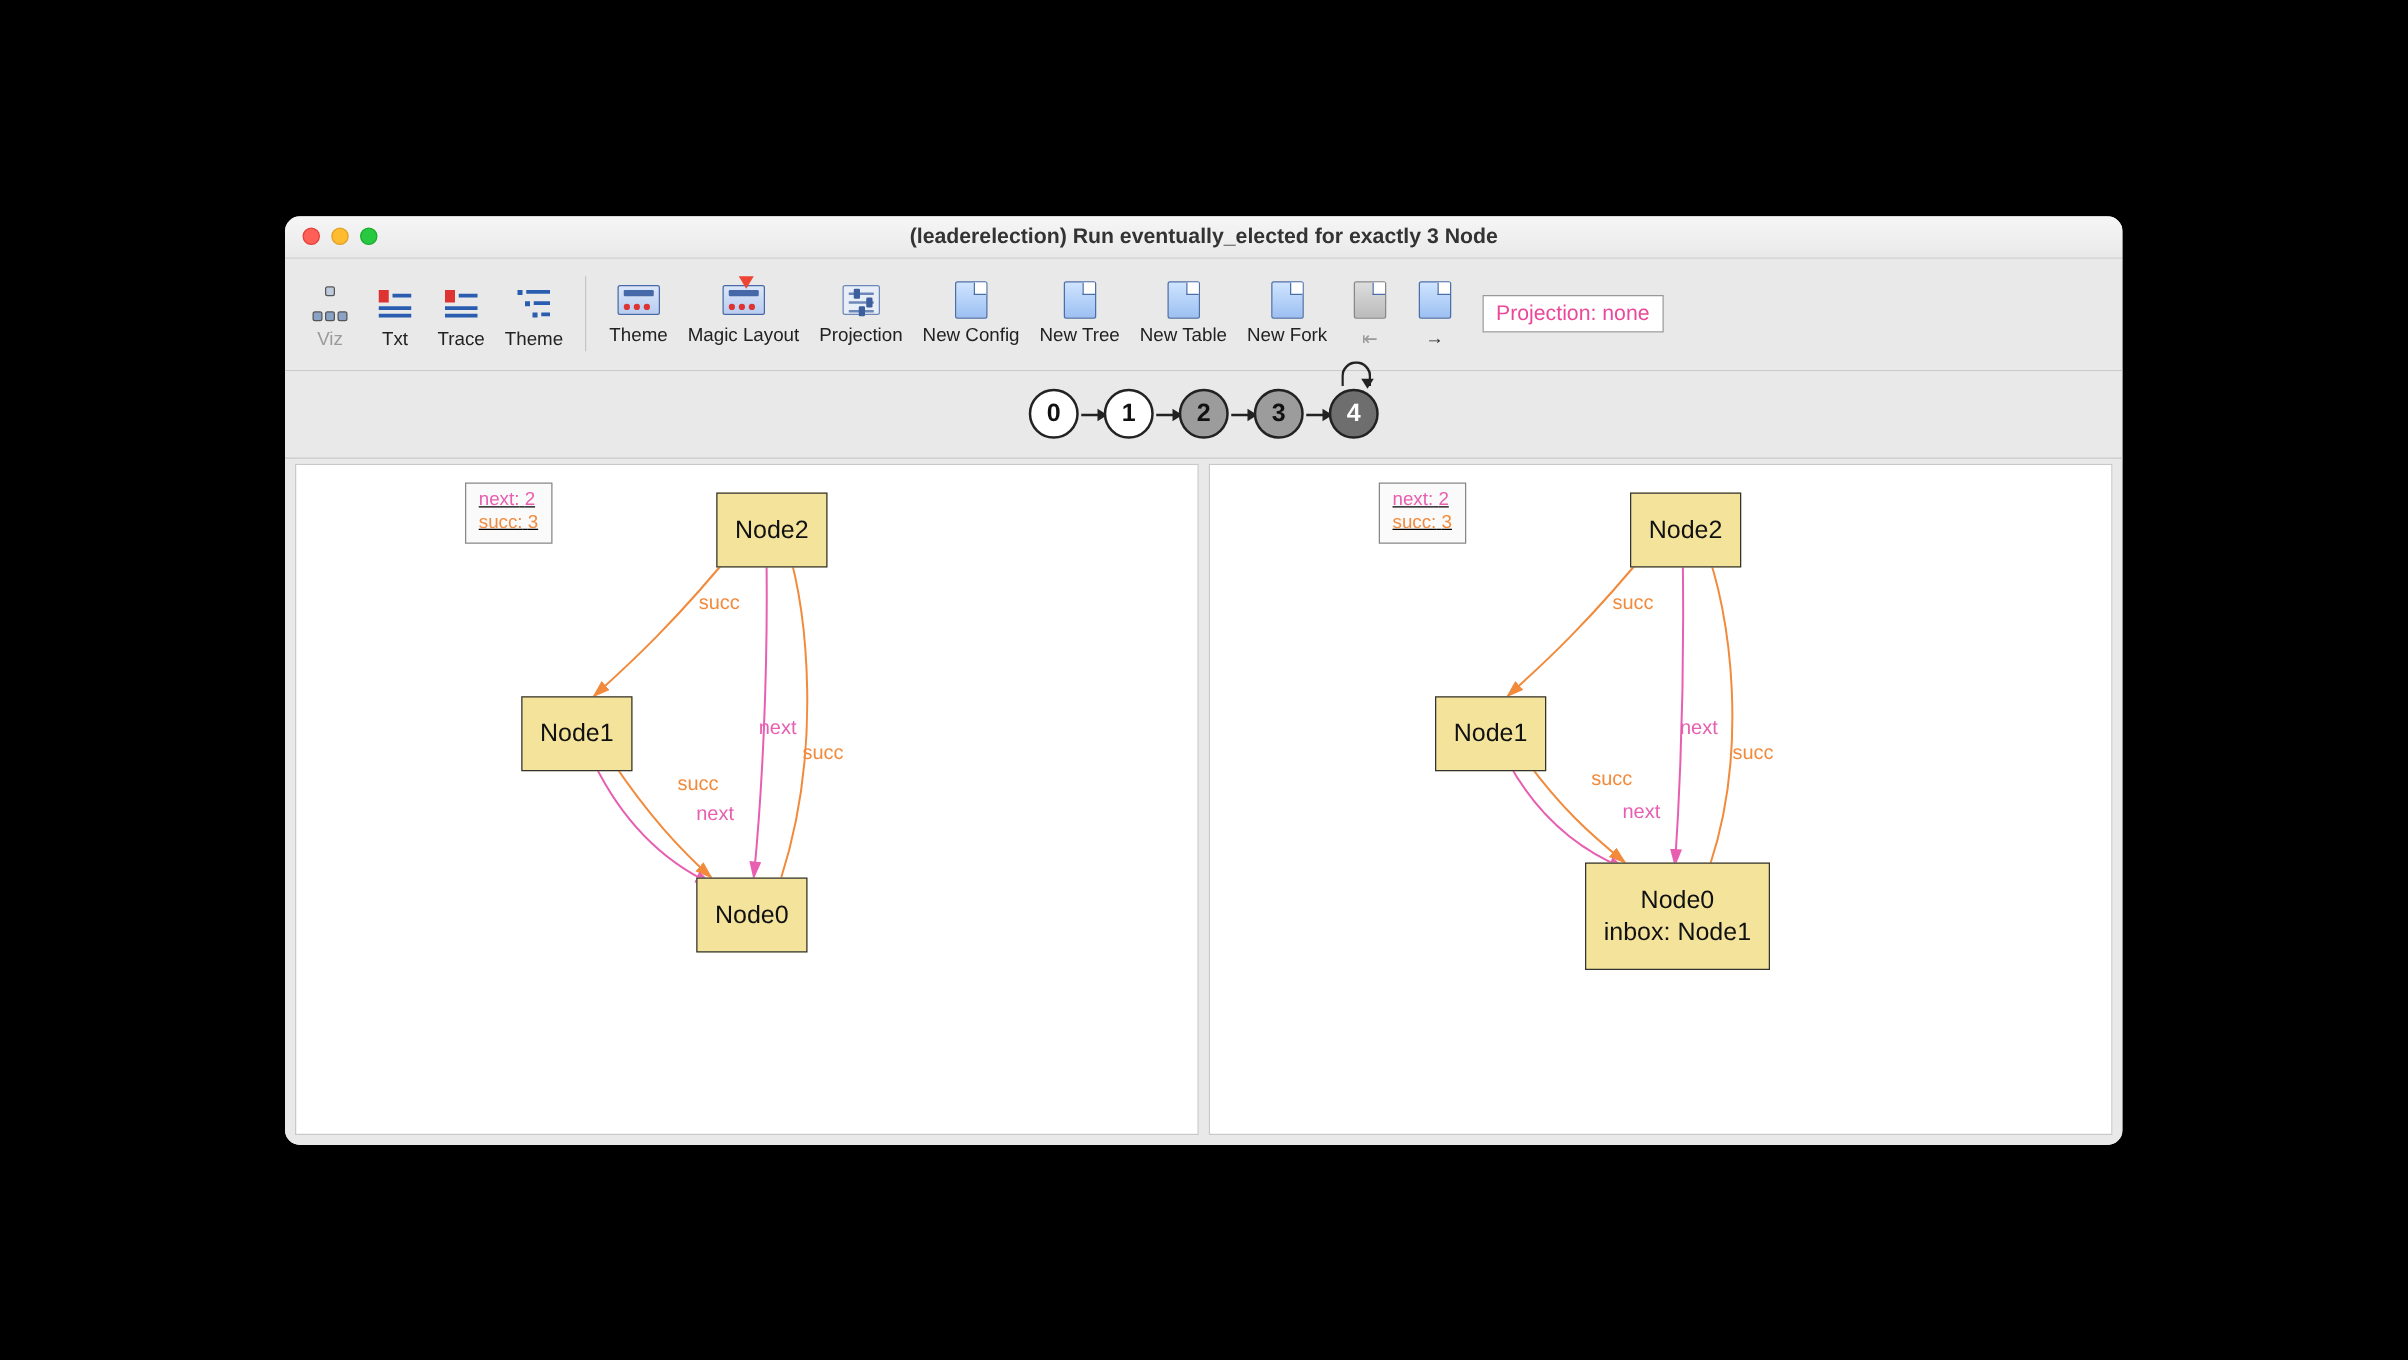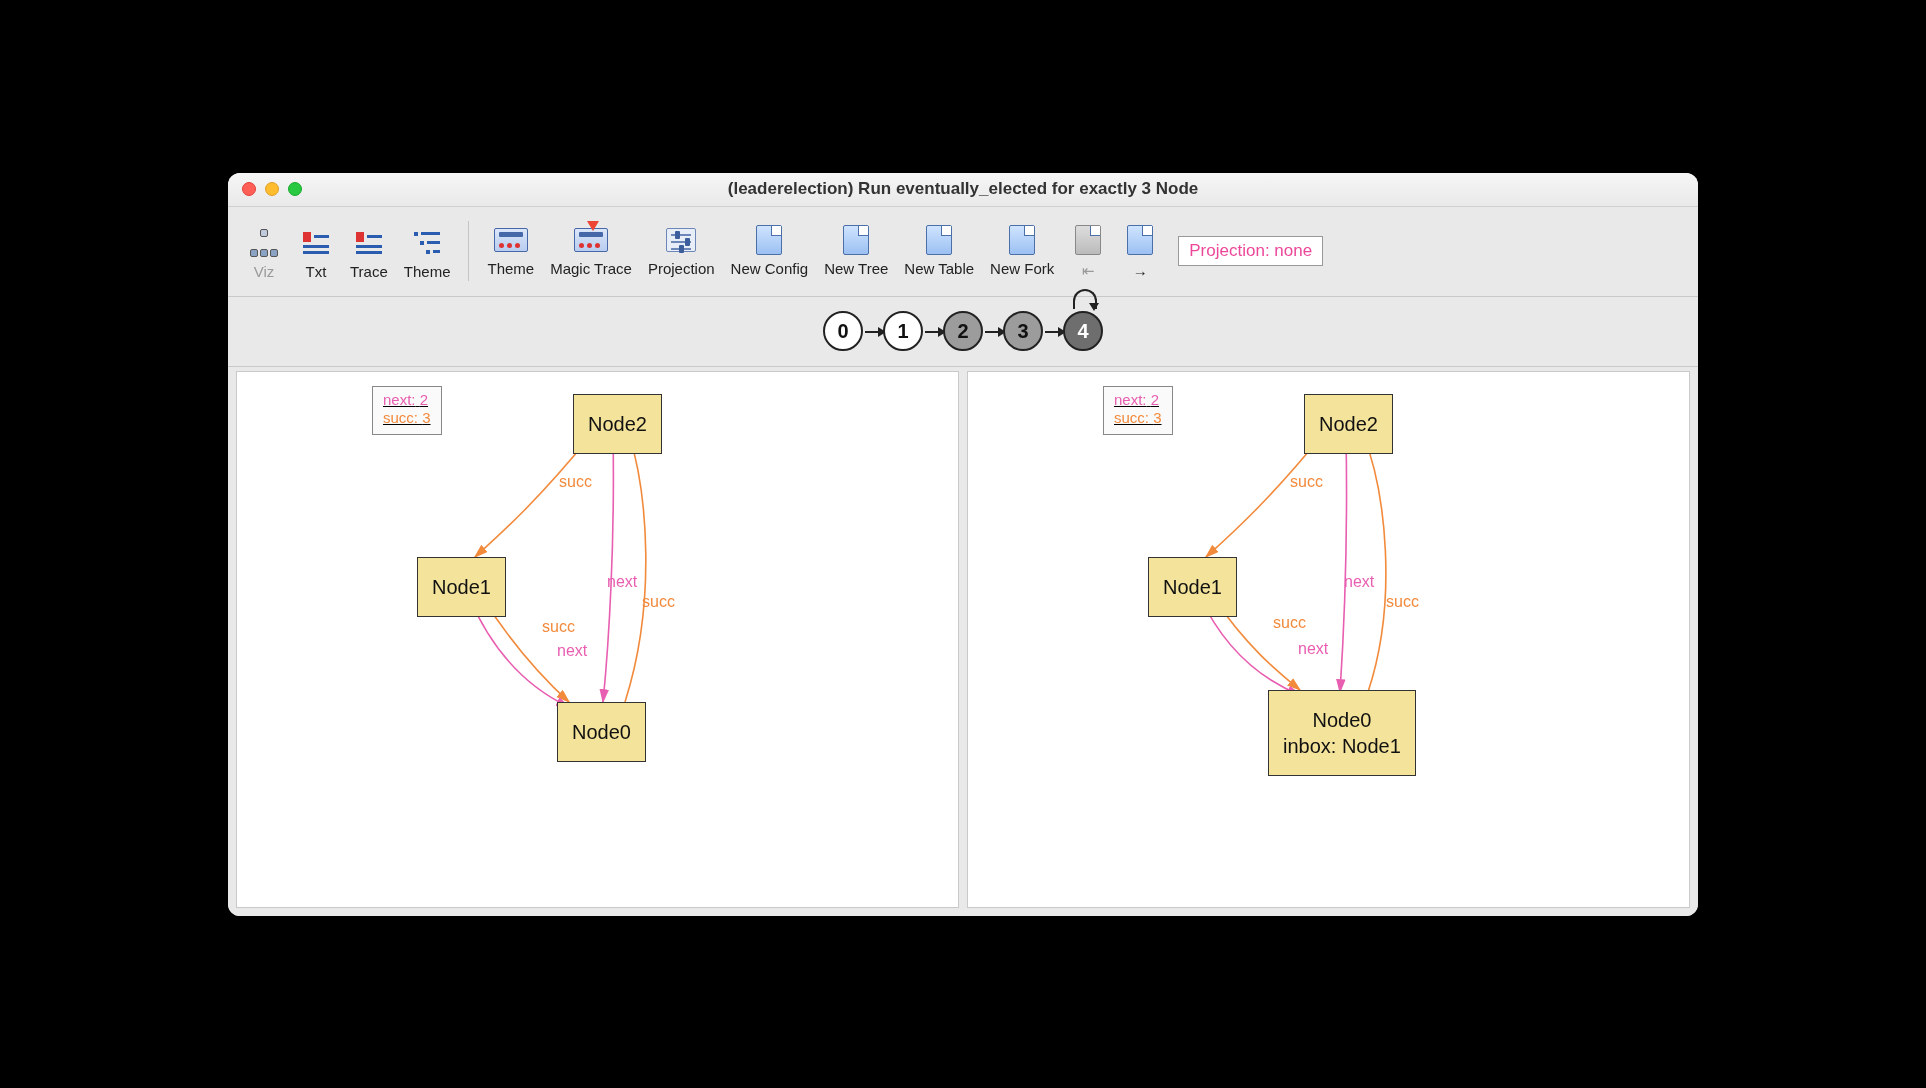--- a/index.html
+++ b/index.html
@@ -272,21 +272,21 @@
             <div class="ic-panel" style="position:relative;">
               <div class="ic-arrow-down"></div>
               <div class="bar"></div>
               <div class="dots">
                 <div class="d"></div>
                 <div class="d"></div>
                 <div class="d"></div>
               </div>
             </div>
           </div>
-        <div class="lbl">Magic Trace</div>
+        <div class="lbl">Magic Layout</div>
       </div>
       <div class="tb-btn">
         <div class="ico">
             <div class="ic-sliders">
               <div class="s" style="top:5px;">
                 <div class="k" style="left:4px;"></div>
               </div>
               <div class="s" style="top:12px;">
                 <div class="k" style="left:14px;"></div>
               </div>

